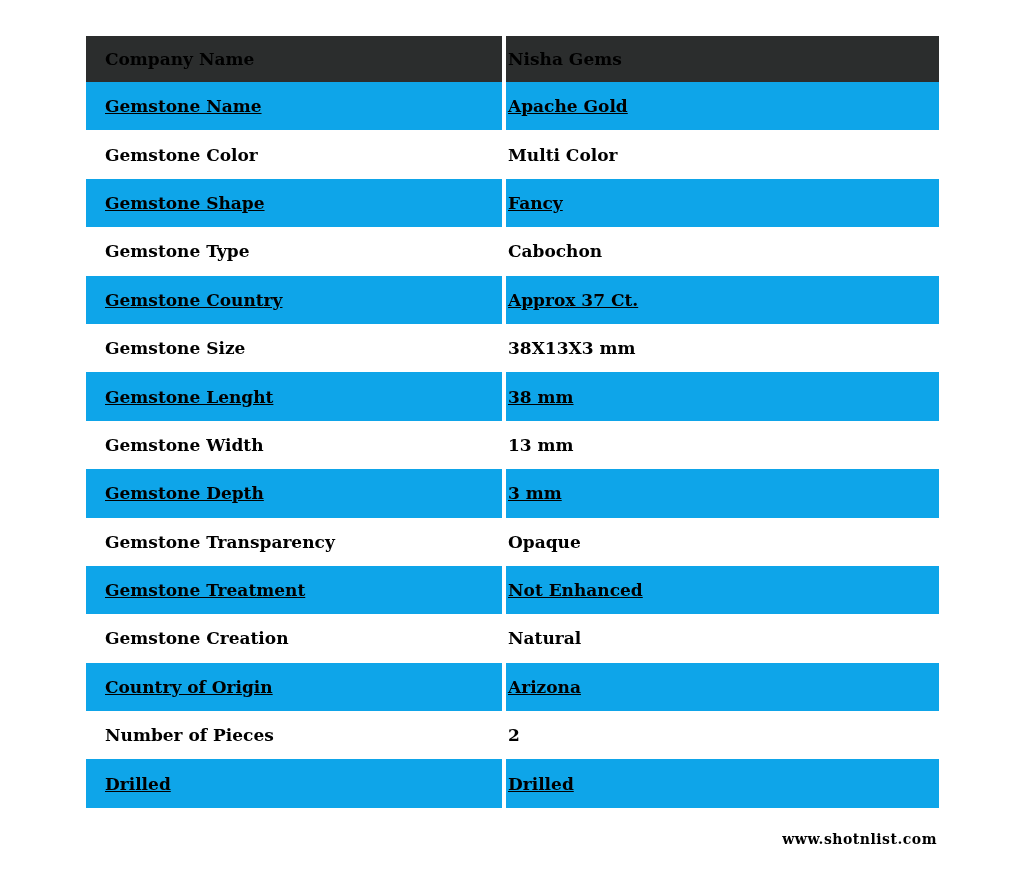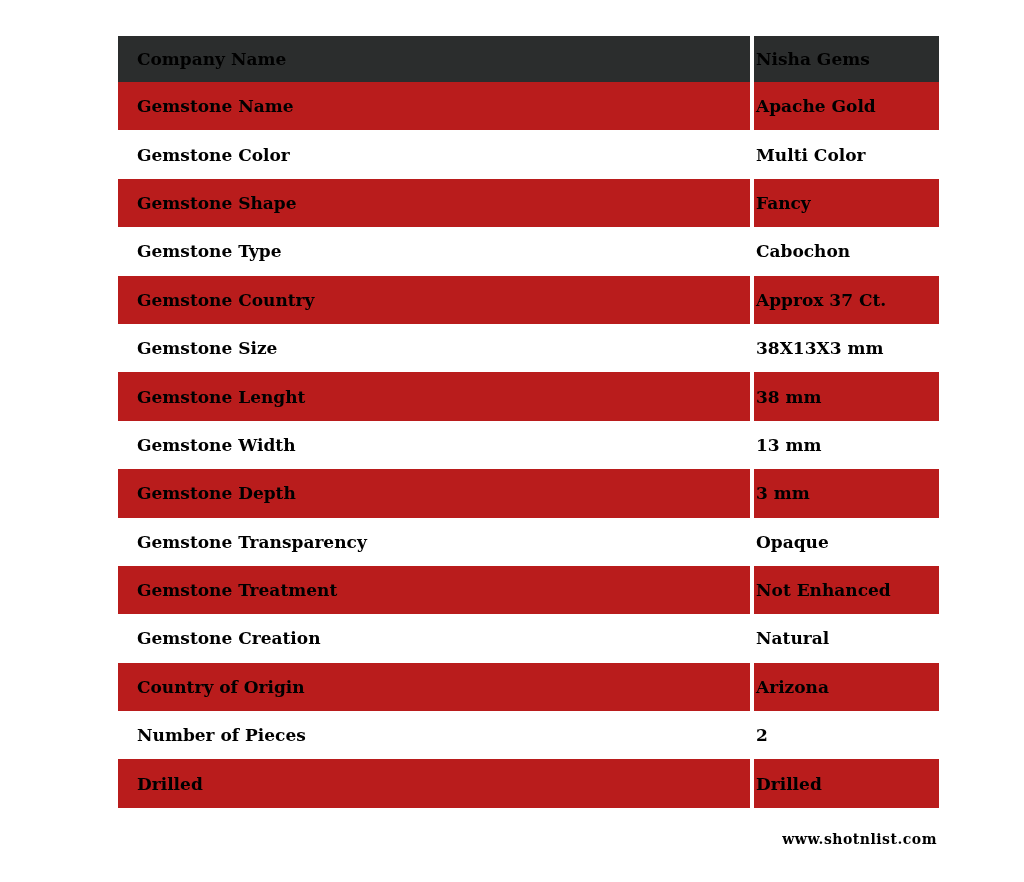--- a/index.html
+++ b/index.html
@@ -27,25 +27,25 @@
   .cell {
     box-sizing: border-box;
     display: flex;
     align-items: center;
     font-weight: 700;
     font-size: 17px;
     color: #000000;
     overflow: hidden;
     white-space: nowrap;
   }
-  .cell.label { width: 632px; padding-left: 19px; margin-left: 32px; }
+  .cell.label { width: 416px; padding-left: 19px; }
   .cell.value { flex: 1; padding-left: 2px; }
   .trow.header .cell { background: #2b2d2d; }
   .trow.data .cell { background: #ffffff; }
-  .trow.data.alt .cell { background: #b91c1c; }
+  .trow.data.alt .cell { background: #0ea5e9; text-decoration: underline; }
   .watermark {
     position: absolute;
     left: 86px;
     top: 831px;
     width: 851px;
     text-align: right;
     font-weight: 700;
     font-size: 14px;
     letter-spacing: 0.5px;
     color: #000000;

